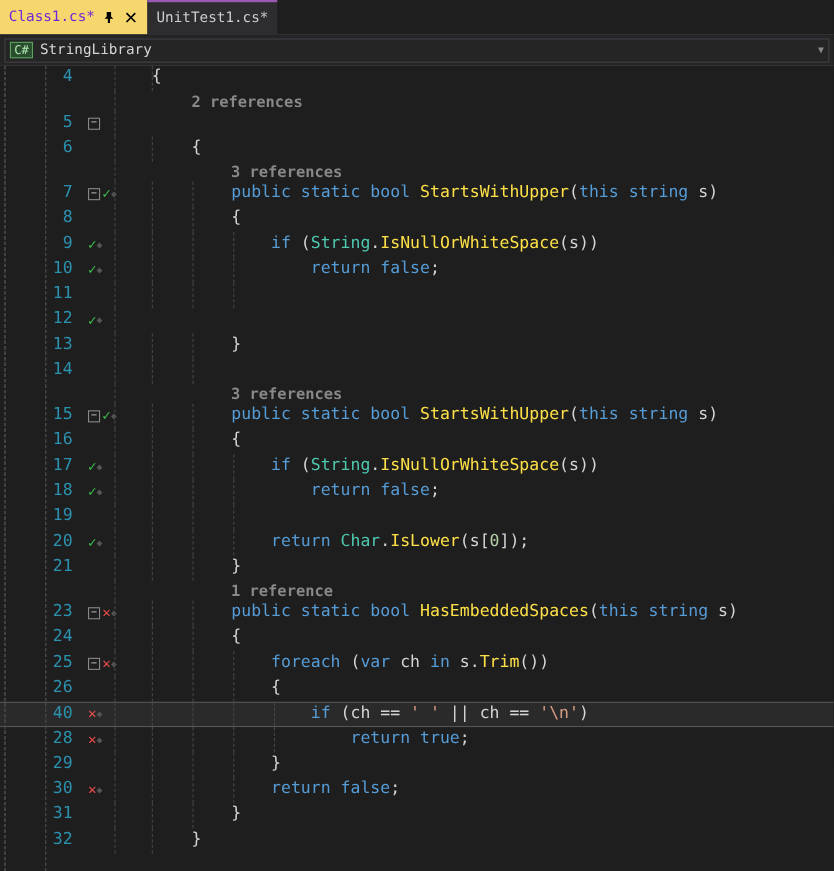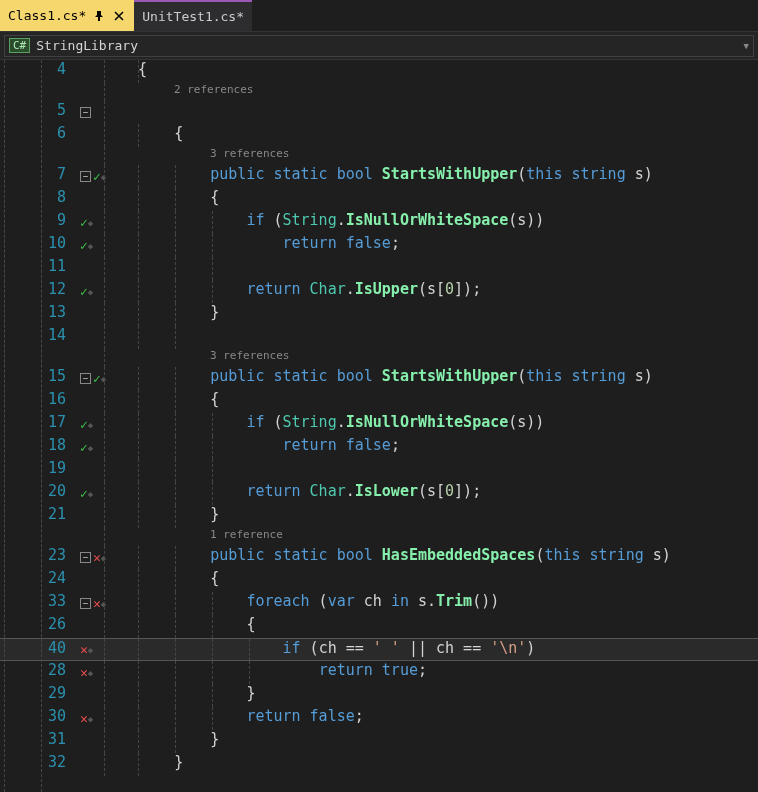--- a/index.html
+++ b/index.html
@@ -1,41 +1,41 @@
 <!DOCTYPE html>
 <html><head>
 <meta charset="utf-8">
 <style>
 * { margin: 0; padding: 0; box-sizing: border-box; }
 body { font-family: Consolas, monospace; background: #1e1e1e; width: 758px; height: 792px; overflow: hidden; color: #d4d4d4; font-size: 15px; }
 
 .tabs { display: flex; background: #1e1e1e; height: 32px; border-bottom: 1px solid #333; }
 .tab { display: flex; align-items: center; padding: 0 8px; gap: 6px; font-size: 13px; height: 100%; cursor: pointer; }
-.tab.active { background: #f5d76e; color: #000000; }
+.tab.active { background: #f5d76e; color: #6d28d9; }
 .tab.inactive { background: #2d2d30; color: #ccc; border-top: 2px solid #9b59b6; }
 .pin-icon, .close-icon { width: 14px; height: 14px; display: inline-flex; align-items: center; justify-content: center; }
 
 .nav-bar { display: flex; height: 28px; background: #252526; border-bottom: 1px solid #333; align-items: center; padding: 0 4px; gap: 6px; }
 .nav-left { flex: 1; display: flex; align-items: center; gap: 6px; padding: 0 4px; border: 1px solid #3f3f46; height: 22px; font-size: 13px; }
 .nav-right { flex: 1; display: flex; align-items: center; gap: 6px; padding: 0 4px; border-left: 1px solid #3f3f46; height: 22px; font-size: 13px; }
 .csharp-badge { background: #2a4d2d; border: 1px solid #5ba05f; padding: 0 3px; font-size: 11px; color: #b0e8b4; }
 .nav-icon { color: #e8b050; font-size: 14px; }
 .dd-arrow { margin-left: auto; font-size: 9px; color: #888; }
 
 .editor { display: flex; height: calc(100% - 60px); background: #1e1e1e; overflow: hidden; }
 .lineno { width: 76px; text-align: right; padding-right: 10px; color: #2b91af; font-size: 15px; position: relative; }
 .margin { width: 58px; display: flex; align-items: center; justify-content: flex-start; padding-left: 4px; gap: 2px; position: relative; }
 .fold { width: 11px; height: 11px; border: 1px solid #888; display: inline-flex; align-items: center; justify-content: center; font-size: 9px; color: #ccc; line-height: 1; background: #1e1e1e; cursor: pointer; }
 .code { flex: 1; white-space: pre; padding-left: 4px; position: relative; }
 
-.codelens { height: 18px; font-size: 11px; color: #888; padding-left: 4px; display: flex; align-items: flex-start; }
+.codelens { height: 18px; font-size: 14px; color: #888; padding-left: 4px; display: flex; align-items: flex-end; font-weight: bold; }
 
 .k { color: #569cd6; }
 .t { color: #4ec9b0; }
-.m { color: #86efac; font-weight: bold; }
+.m { color: #fde047; }
 .s { color: #d69d85; }
 .n { color: #b5cea8; }
 .p { color: #d4d4d4; }
 
 .check { color: #3dbd4b; font-size: 13px; display: inline-flex; align-items: center; }
 .check::after { content: "✓"; }
 .check-sub { color: #555; font-size: 9px; margin-left: -2px; }
 .fail { color: #e54b4b; font-size: 13px; display: inline-flex; align-items: center; }
 .fail::after { content: "✕"; font-weight: bold; }
 
@@ -172,21 +172,20 @@
  <div class="code"><span class="vline" style="left:4px"></span><span class="vline" style="left:41px"></span><span class="vline" style="left:78px"></span></div>
 </div>
 
 <div class="row">
  <div class="lineno">12</div>
  <div class="margin">
           <span class="check"></span>
           <span class="check-sub">◆</span>
           <span class="vline" style="left:28px"></span>
         </div>
- <div class="code"><span class="vline" style="left:4px"></span><span class="vline" style="left:41px"></span><span class="vline" style="left:78px"></span>            <span class="k">return</span> <span class="t">Char</span>.<span class="m">IsUpper</span>(<span class="p">s</span>[<span class="n">0</span>]);</div>
 </div>
 
 <div class="row">
  <div class="lineno">13</div>
  <div class="margin">
           <span class="vline" style="left:28px"></span>
         </div>
  <div class="code"><span class="vline" style="left:4px"></span><span class="vline" style="left:41px"></span>        <span class="p">}</span></div>
 </div>
 
@@ -301,21 +300,21 @@
 
 <div class="row">
  <div class="lineno">24</div>
  <div class="margin">
           <span class="vline" style="left:28px"></span>
         </div>
  <div class="code"><span class="vline" style="left:4px"></span><span class="vline" style="left:41px"></span>        <span class="p">{</span></div>
 </div>
 
 <div class="row">
- <div class="lineno">33</div>
+ <div class="lineno">25</div>
  <div class="margin">
           <span class="fold">−</span>
           <span class="fail"></span>
           <span class="check-sub">◆</span>
           <span class="vline" style="left:28px"></span>
         </div>
  <div class="code"><span class="vline" style="left:4px"></span><span class="vline" style="left:41px"></span><span class="vline" style="left:78px"></span>            <span class="k">foreach</span> (<span class="k">var</span> <span class="p">ch</span> <span class="k">in</span> <span class="p">s</span>.<span class="m">Trim</span>())</div>
 </div>
 
 <div class="row">

